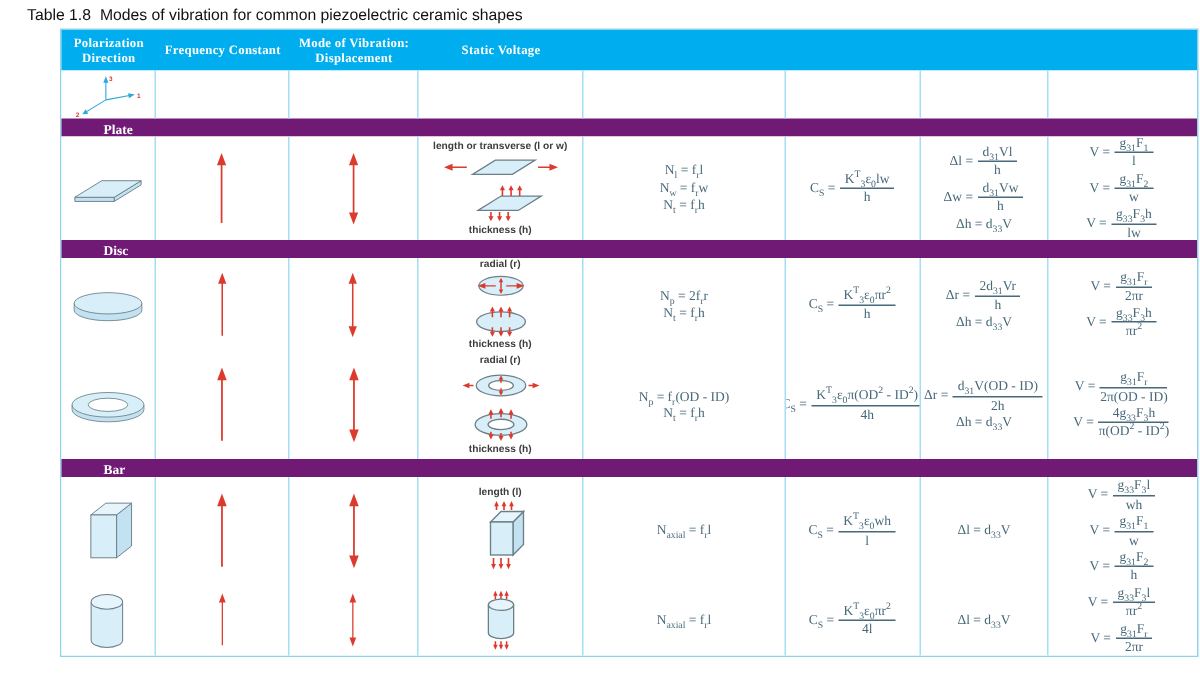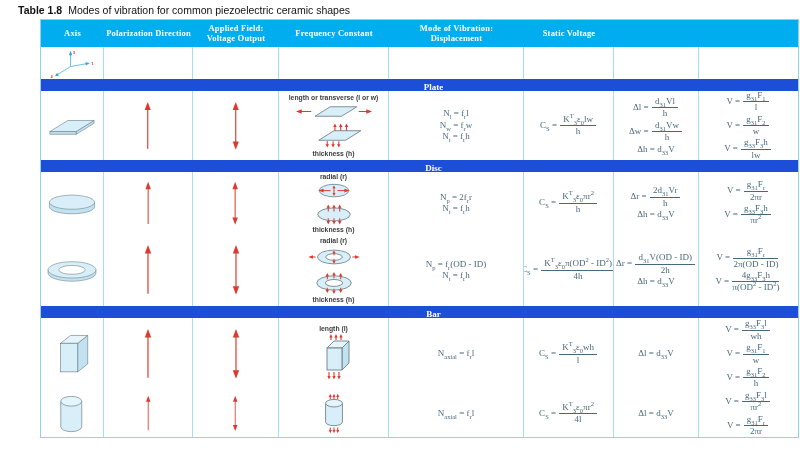--- a/index.html
+++ b/index.html
@@ -1,24 +1,24 @@
 <!DOCTYPE html>
 <html><head>
 <meta charset="utf-8">
 <style>
   html,body{margin:0;padding:0;background:#fff;width:800px;}
   body{font-family:"Liberation Serif",serif;-webkit-font-smoothing:antialiased;}
   .page{width:800px;height:458px;overflow:hidden;position:relative;}
   .title{font-family:"Liberation Sans",sans-serif;font-size:10.5px;color:#111;margin:4px 0 3px 18px;}
-  .title b{font-weight:bold;margin-right:6px;margin-top:36px;}
+  .title b{font-weight:normal;margin-right:6px;margin-top:36px;}
   .tbl{width:757px;margin-left:40px;border:1px solid #8fd2ec;box-sizing:content-box;}
   .grid{display:grid;grid-template-columns:63px 89px 86px 110px 135px 90px 85px 98px;}
   .hrow{background:#00AEEF;height:27px;}
   .hcell{color:#fff;font-size:8.5px;font-weight:bold;display:flex;align-items:center;justify-content:center;text-align:center;white-space:pre-line;line-height:1.15;letter-spacing:.2px;}
-  .band{background:#1d4ed8;height:12px;line-height:12px;text-align:center;}
+  .band{background:#701a75;height:12px;line-height:12px;}
   .band-label{color:#fff;font-size:9px;font-weight:bold;padding-left:28px;display:inline-block;line-height:12px;}
   .row{background:#fff;}
   .cell{border-right:1px solid #a5ddf3;display:flex;align-items:center;justify-content:center;overflow:hidden;}
   .cell:last-child{border-right:none;}
   .r-axis{height:32px;}
   .r-plate{height:69px;}
   .r-disc{height:62px;}
   .r-ring{height:72px;}
   .r-bar{height:72px;}
   .r-rod{height:47px;}
@@ -63,24 +63,21 @@
 
 <div class="page">
 
   <div class="title">
     <b>Table 1.8</b><span>Modes of vibration for common piezoelectric ceramic shapes</span>
   </div>
 
   <div class="tbl">
 
     <div class="grid hrow">
-      <div class="hcell">Axis</div>
       <div class="hcell">Polarization Direction</div>
-      <div class="hcell">Applied Field:
-Voltage Output</div>
       <div class="hcell">Frequency Constant</div>
       <div class="hcell">Mode of Vibration:
 Displacement</div>
       <div class="hcell">Static Voltage</div>
     </div>
 
     <div class="grid row r-axis">
       <div class="cell">
         <svg width="62" height="30" viewBox="0 0 64 42">
           <line class="axl" x1="30" y1="26" x2="30" y2="9"></line>

